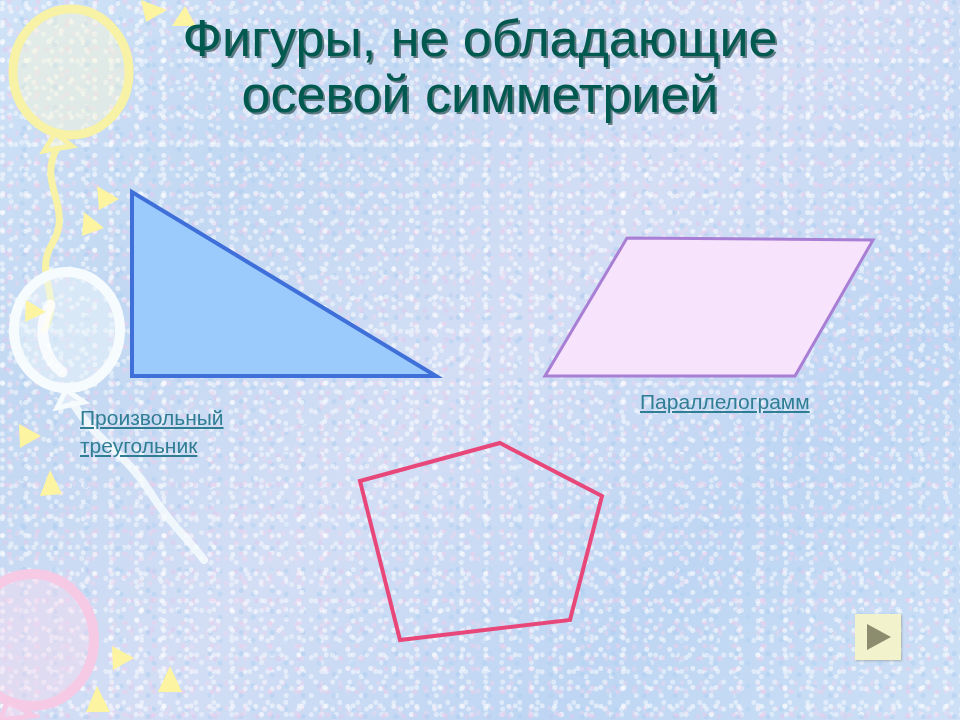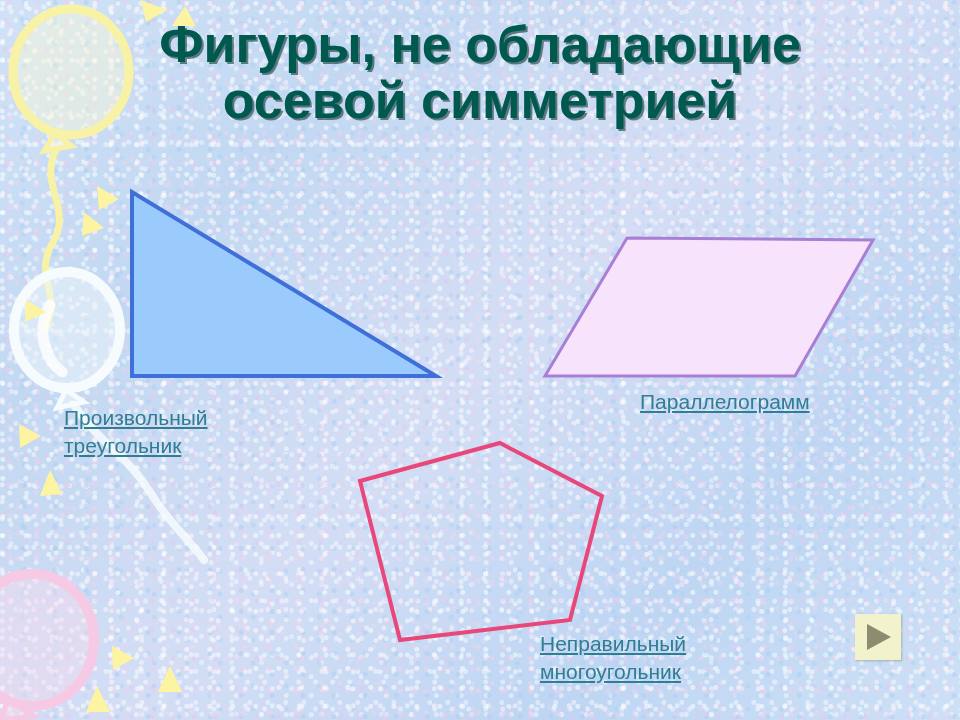--- a/index.html
+++ b/index.html
@@ -41,43 +41,43 @@
     position: absolute;
     left: 0; top: 0;
     width: 960px; height: 720px;
     pointer-events: none;
   }
 
   
   .title {
     position: absolute;
     left: 60px;
-    top: 16px;
+    top: 10px;
     width: 840px;
     text-align: center;
     font-size: 52px;
-    font-weight: bold;
+    font-weight: normal;
     line-height: 1.08;
     color: #00594f;
     text-shadow: 2px 2px 0 rgba(0,40,36,0.55);
     letter-spacing: 0px;
     white-space: pre-line;
   }
 
   
   .caption {
     position: absolute;
     font-size: 21px;
     line-height: 1.32;
     color: #2f7e93;
     text-decoration: underline;
     text-underline-offset: 2px;
     white-space: pre-line;
   }
-  .caption-triangle     { left: 64px;  top: 404px; width: 250px; }
+  .caption-triangle     { left: 80px;  top: 404px; width: 250px; }
   .caption-parallelogram{ left: 640px; top: 388px; width: 260px; }
   .caption-polygon      { left: 540px; top: 630px; width: 260px; }
 
   
   #shapes {
     position: absolute;
     left: 0; top: 0;
     width: 960px; height: 720px;
   }
 
@@ -140,22 +140,20 @@
     <polygon points="132,192 132,376 436,376" fill="#9bcbfd" stroke="#3f6fd8" stroke-width="4" stroke-linejoin="miter"></polygon>
     <polygon points="627,238 873,240 795,376 545,376" fill="#f7e3fb" stroke="#a87fd4" stroke-width="3" stroke-linejoin="miter"></polygon>
     <polygon points="500,443 602,496 570,620 400,640 360,481" fill="none" stroke="#e8477a" stroke-width="4" stroke-linejoin="miter"></polygon>
   </svg>
 
   <div class="caption caption-triangle">Произвольный
 треугольник</div>
 
   <div class="caption caption-parallelogram">Параллелограмм</div>
 
-  <div class="caption caption-polygon">Неправильный
-многоугольник</div>
 
   <div class="next-button">
     <svg width="46" height="46" viewBox="0 0 46 46">
       <polygon points="12,10 36,23 12,36" fill="#8c8c6e"></polygon>
     </svg>
   </div>
 
 </div>
 
 </body></html>

